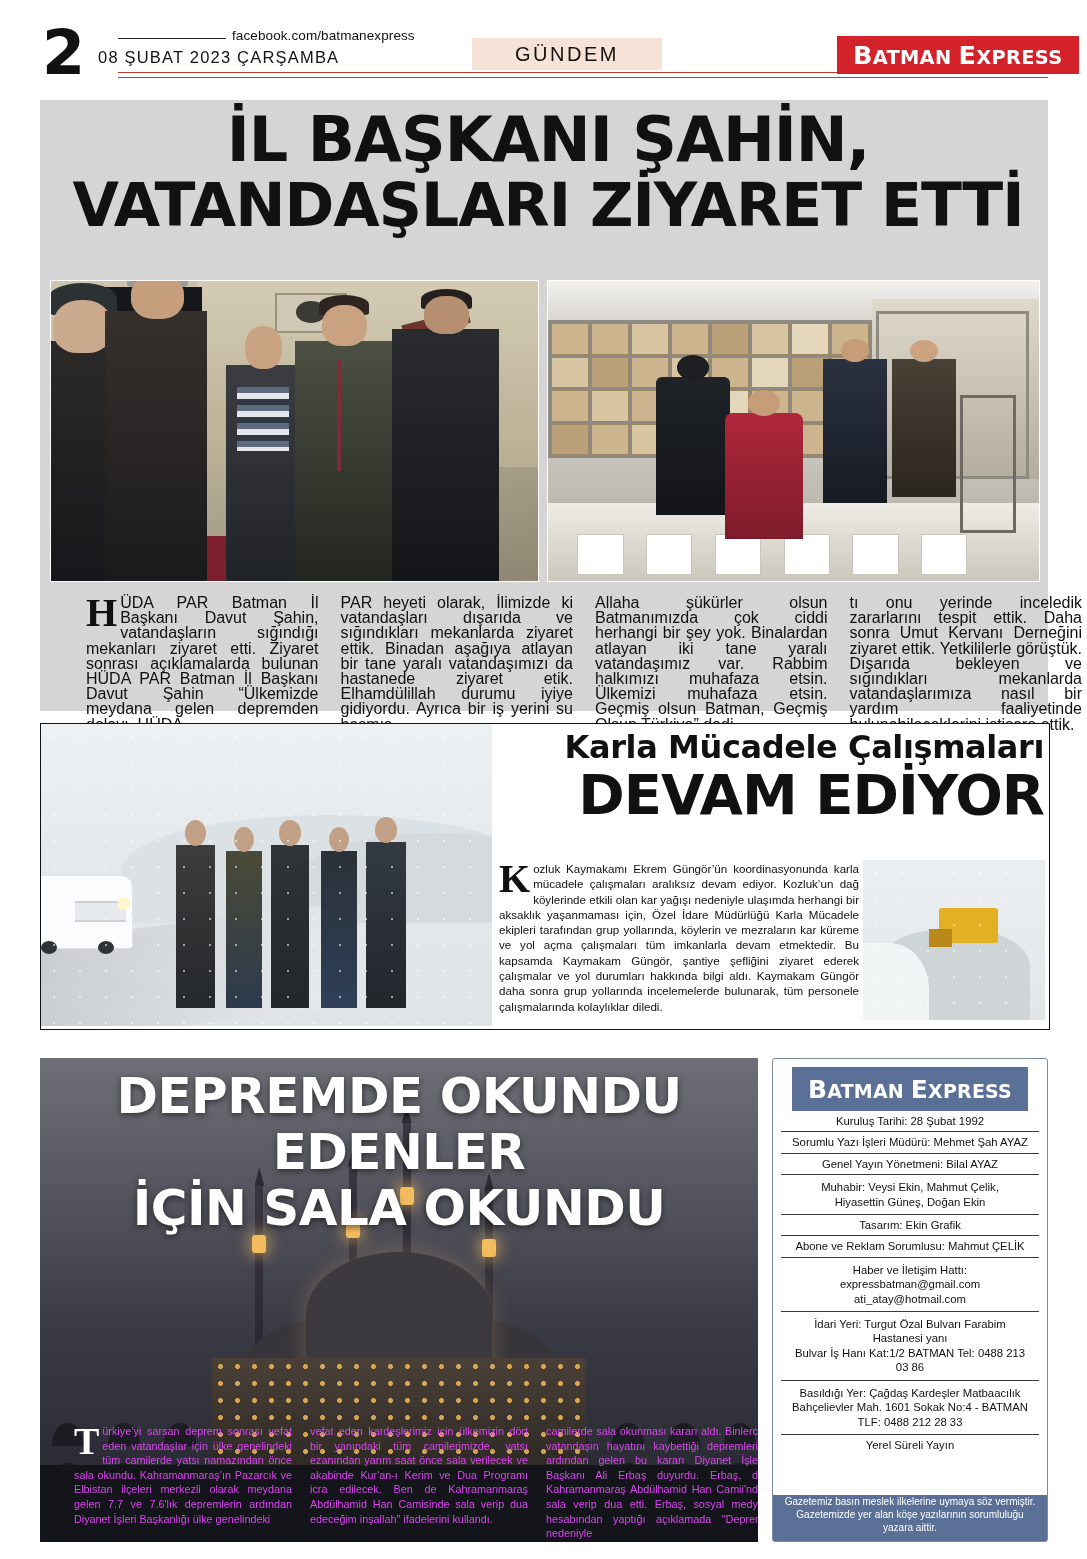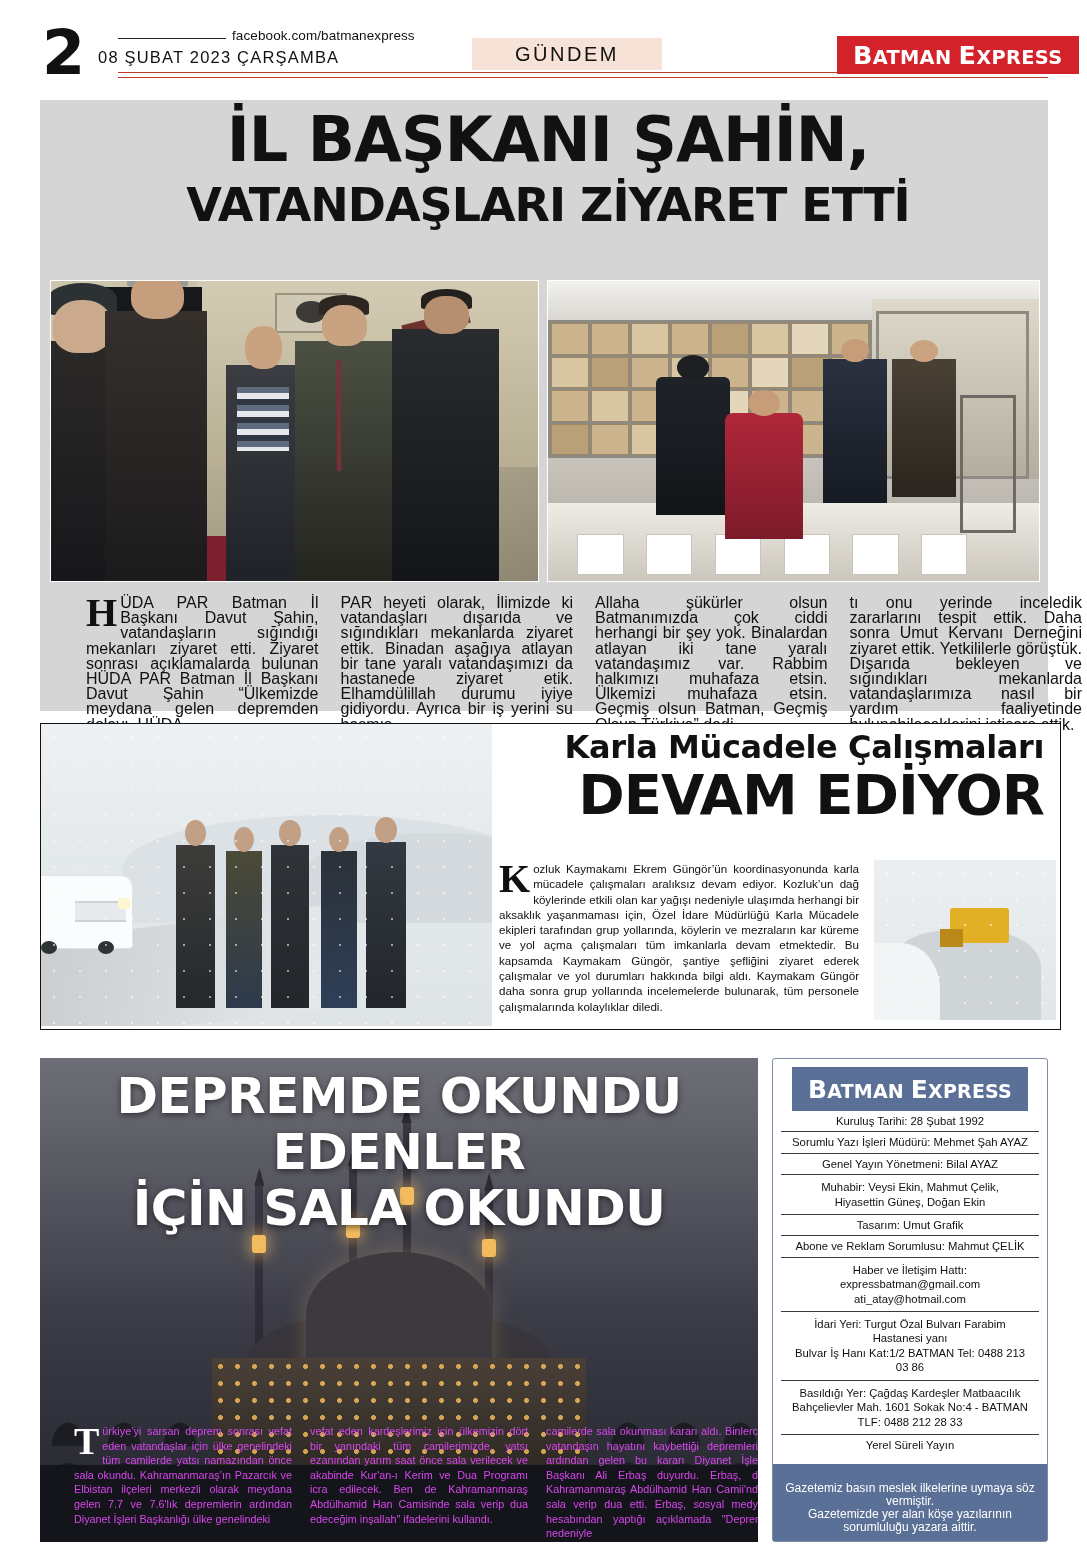--- a/index.html
+++ b/index.html
@@ -69,21 +69,21 @@
     position:absolute; left:40px; top:100px; width:1008px; height:611px;
     background:#d5d5d5;
   }
   .a1-head{
     position:absolute; left:0; top:8px; width:1016px;
     text-align:center;
     font-family:"DejaVu Sans", sans-serif;
     font-weight:bold; color:#111;
   }
   .a1-head .l1{ display:block; font-size:62px; line-height:64px; letter-spacing:-1px; }
-  .a1-head .l2{ display:block; font-size:46px; line-height:66px; letter-spacing:-1px; }
+  .a1-head .l2{ display:block; font-size:60px; line-height:66px; letter-spacing:-1px; }
 
   .a1-photos{ position:absolute; left:10px; top:180px; width:988px; height:300px; }
   .ph{ position:absolute; top:0; height:300px; overflow:hidden; border:1px solid #fff; }
   .ph-a{ left:0; width:487px; }
   .ph-b{ left:497px; width:491px; }
 
   
   .pa-bg{position:absolute;inset:0;background:linear-gradient(165deg,#cdc6ae 0%,#bdb49a 45%,#8d8672 100%);}
   .pa-wall{position:absolute;left:30%;top:0;width:70%;height:62%;background:linear-gradient(180deg,#d3cbb3,#b7ae93);}
   .pa-tv{position:absolute;left:3%;top:2%;width:28%;height:26%;background:#16181b;}
@@ -145,21 +145,21 @@
   .a1-col p{margin:0;}
   .dropcap::first-letter{
     float:left; font-size:40px; line-height:32px; font-weight:bold;
     padding-right:3px; padding-top:2px;
     font-family:"Liberation Serif", serif;
   }
 
   
   .article2{
     position:absolute; left:40px; top:723px; width:1008px; height:305px;
-    background:#fff; border:1.5px solid #111;padding-left:11px;
+    background:#fff; border:1.5px solid #111;
   }
   .a2-photo{ position:absolute; left:0; top:0; width:451px; height:302px; overflow:hidden; }
   .sn-bg{position:absolute;inset:0;background:linear-gradient(180deg,#eef1f3 0%,#e4e9ec 45%,#dfe4e7 100%);}
   .sn-hill{position:absolute;left:18%;top:30%;width:92%;height:36%;background:#dbe1e4;border-radius:50% 50% 0 0;}
   .sn-hill2{position:absolute;left:58%;top:36%;width:60%;height:30%;background:#d4dadd;border-radius:48% 50% 0 0;}
   .sn-road{position:absolute;left:-4%;bottom:0;width:70%;height:34%;background:linear-gradient(100deg,#c9ccce,#e7eaec);transform:skewY(-7deg);}
   .sn-car{position:absolute;left:-2%;top:50%;width:22%;height:24%;background:#fbfcfd;border-radius:6px 12px 4px 4px;border:1px solid #dfe3e6;}
   .sn-car .grill{position:absolute;right:6%;top:34%;width:52%;height:24%;background:#e6eaec;border-top:2px solid #cdd2d5;border-bottom:2px solid #cdd2d5;}
   .sn-car .lamp{position:absolute;right:2%;top:30%;width:12%;height:16%;background:#fff6cf;border-radius:3px;}
   .sn-car .wh{position:absolute;bottom:-8%;width:16%;height:18%;background:#2e3336;border-radius:50%;}
@@ -255,21 +255,21 @@
   }
   .imp-logo .small{font-size:19px;}
   .imp-row{
     padding:5px 10px; text-align:center; font-size:11.3px; line-height:14.4px; color:#111;
     border-bottom:1.4px solid #3a3a3a; margin:0 8px;
   }
   .imp-row.first{border-top:none;}
   .imp-row.tight{padding:3px 10px;}
   .imp-foot{
     position:absolute;left:0;bottom:0;width:100%;background:#5b7097;color:#fff;
-    font-size:12px;line-height:13px;text-align:center;padding:18px 8px 7px;
+    font-size:10px;line-height:13px;text-align:center;padding:0 8px 7px;
     box-sizing:border-box;
   }
   .imp-last{border-bottom:none;}
 </style>
 </head>
 <body>
 
 <div class="masthead-bar">
   <div class="page-number">2</div>
   <div class="fb-rule"></div>
@@ -493,21 +493,21 @@
 </div>
 
 <div class="imprint">
   <div class="imp-logo">
     <span><span>B</span><span class="small">ATMAN </span><span>E</span><span class="small">XPRESS</span></span>
   </div>
   <div class="imp-row first tight">Kuruluş Tarihi: 28 Şubat 1992</div>
   <div class="imp-row tight">Sorumlu Yazı İşleri Müdürü: Mehmet Şah AYAZ</div>
   <div class="imp-row tight">Genel Yayın Yönetmeni: Bilal AYAZ</div>
   <div class="imp-row">Muhabir: Veysi Ekin, Mahmut Çelik,<br>Hiyasettin Güneş, Doğan Ekin</div>
-  <div class="imp-row tight">Tasarım: Umut Grafik</div>
+  <div class="imp-row tight">Tasarım: Ekin Grafik</div>
   <div class="imp-row tight">Abone ve Reklam Sorumlusu: Mahmut ÇELİK</div>
   <div class="imp-row">Haber ve İletişim Hattı:<br>expressbatman@gmail.com<br>ati_atay@hotmail.com</div>
   <div class="imp-row">İdari Yeri: Turgut Özal Bulvarı Farabim Hastanesi yanı<br>Bulvar İş Hanı Kat:1/2 BATMAN Tel: 0488 213 03 86</div>
   <div class="imp-row">Basıldığı Yer: Çağdaş Kardeşler Matbaacılık<br>Bahçelievler Mah. 1601 Sokak No:4  -  BATMAN<br>TLF: 0488 212 28 33</div>
   <div class="imp-row imp-last tight">Yerel Süreli Yayın</div>
   <div class="imp-foot">
     <div>Gazetemiz basın meslek ilkelerine uymaya söz vermiştir.</div>
     <div>Gazetemizde yer alan köşe yazılarının sorumluluğu yazara aittir.</div>
   </div>
 </div>

